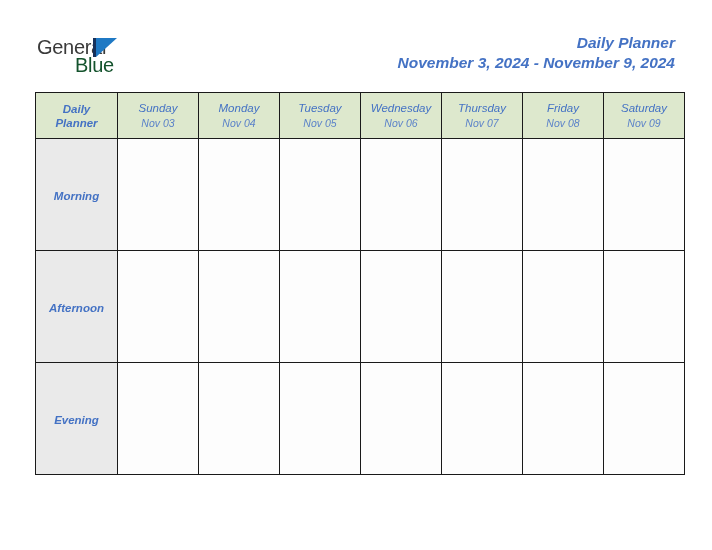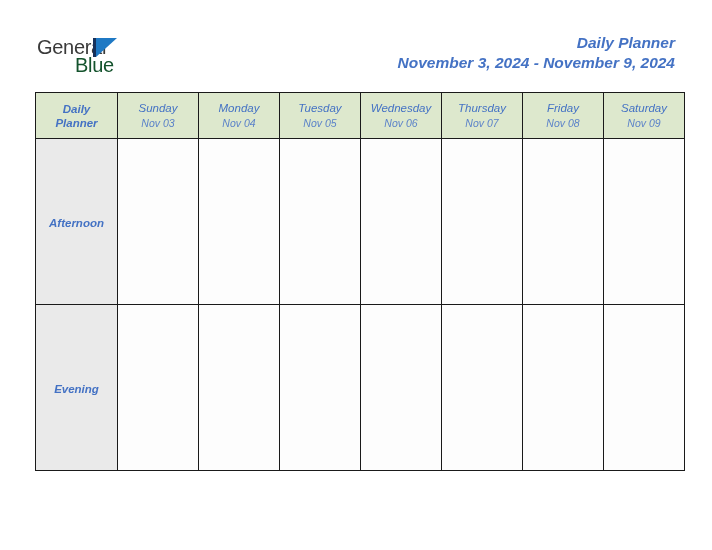--- a/index.html
+++ b/index.html
@@ -221,20 +221,32 @@
           <div class="daydate">Nov 08</div>
         </th>
         <th class="dayhead">
           <div class="dayname">Saturday</div>
           <div class="daydate">Nov 09</div>
         </th>
       </tr>
     </thead>
     <tbody>
 
+      <tr>
+        <td class="rowlabel">
+          <span class="rl-text">Morning</span>
+        </td>
+        <td class="slot"></td>
+        <td class="slot"></td>
+        <td class="slot"></td>
+        <td class="slot"></td>
+        <td class="slot"></td>
+        <td class="slot"></td>
+        <td class="slot"></td>
+      </tr>
 
       <tr>
         <td class="rowlabel">
           <span class="rl-text">Afternoon</span>
         </td>
         <td class="slot"></td>
         <td class="slot"></td>
         <td class="slot"></td>
         <td class="slot"></td>
         <td class="slot"></td>

